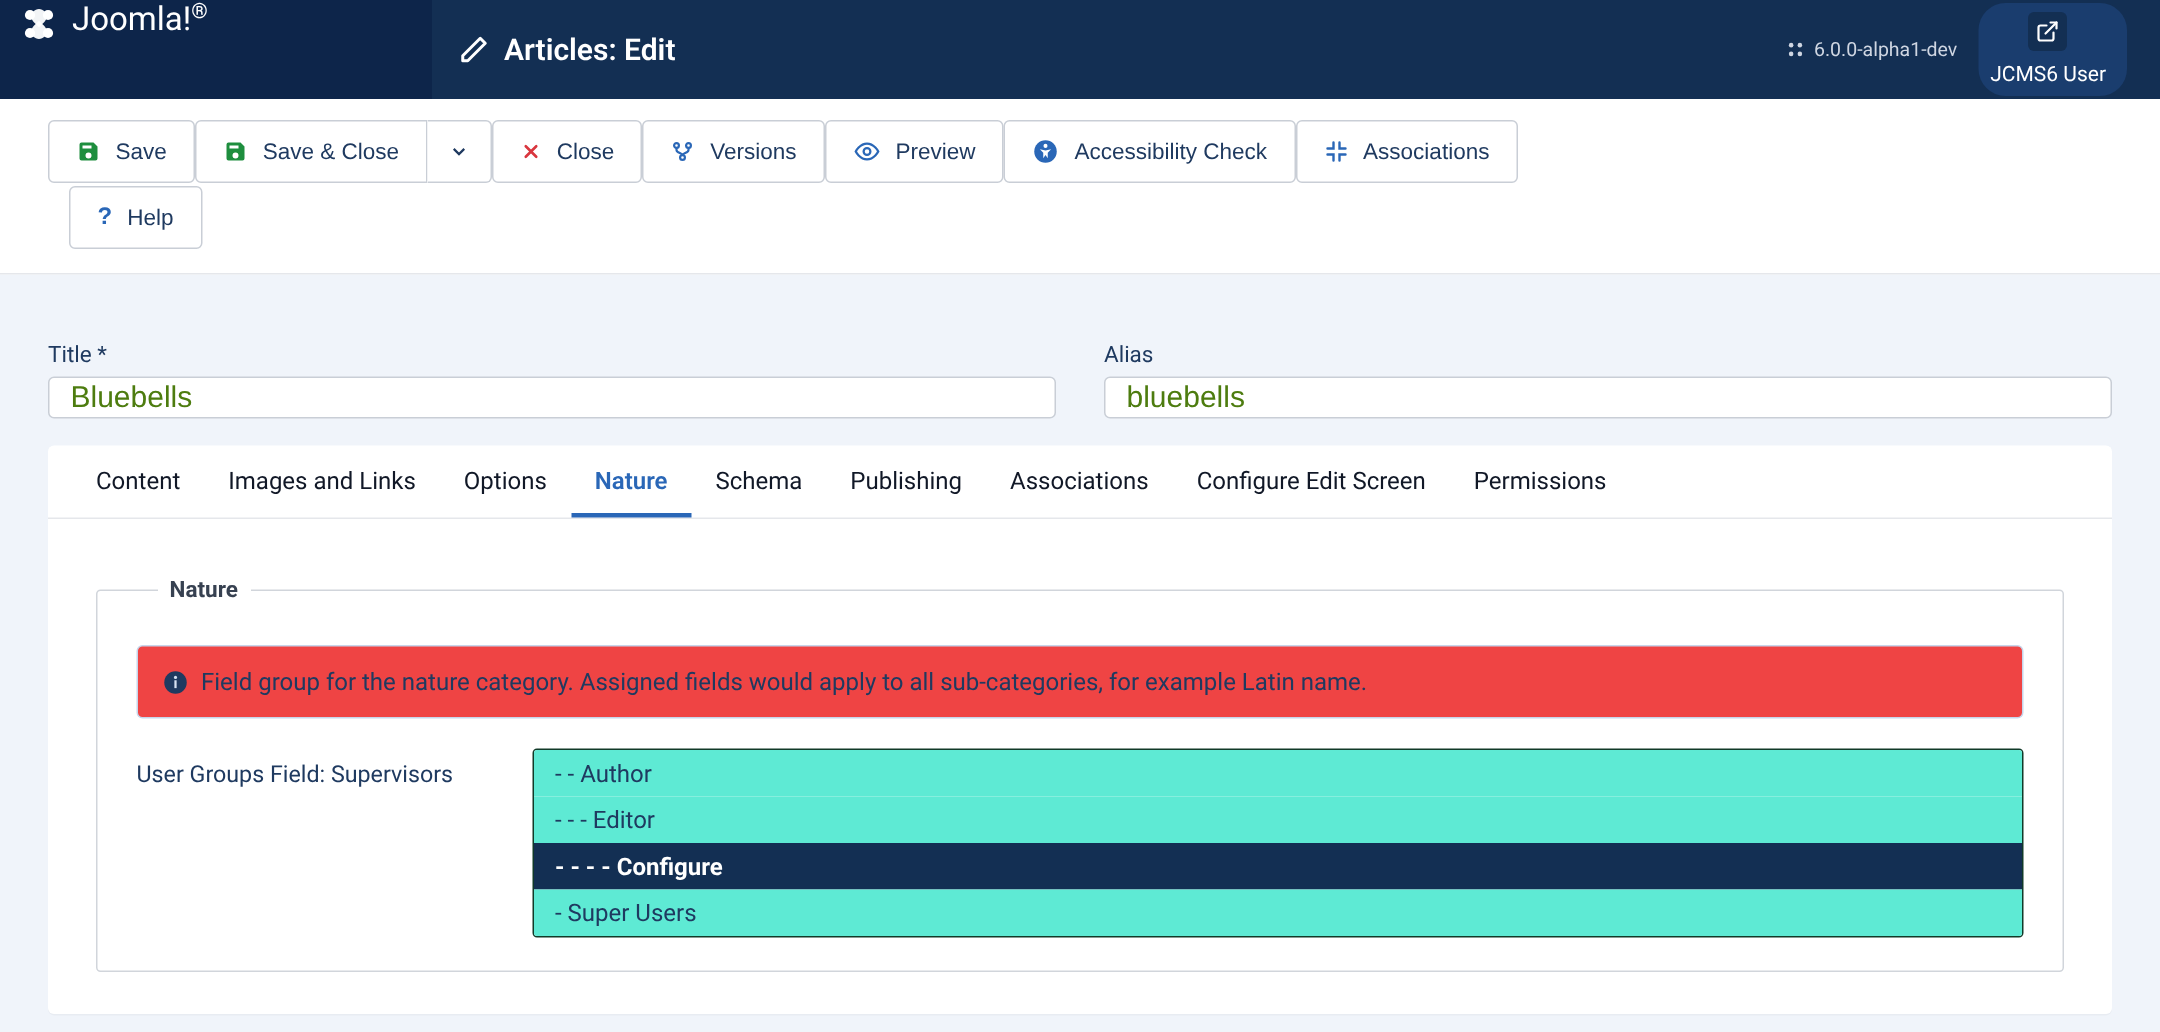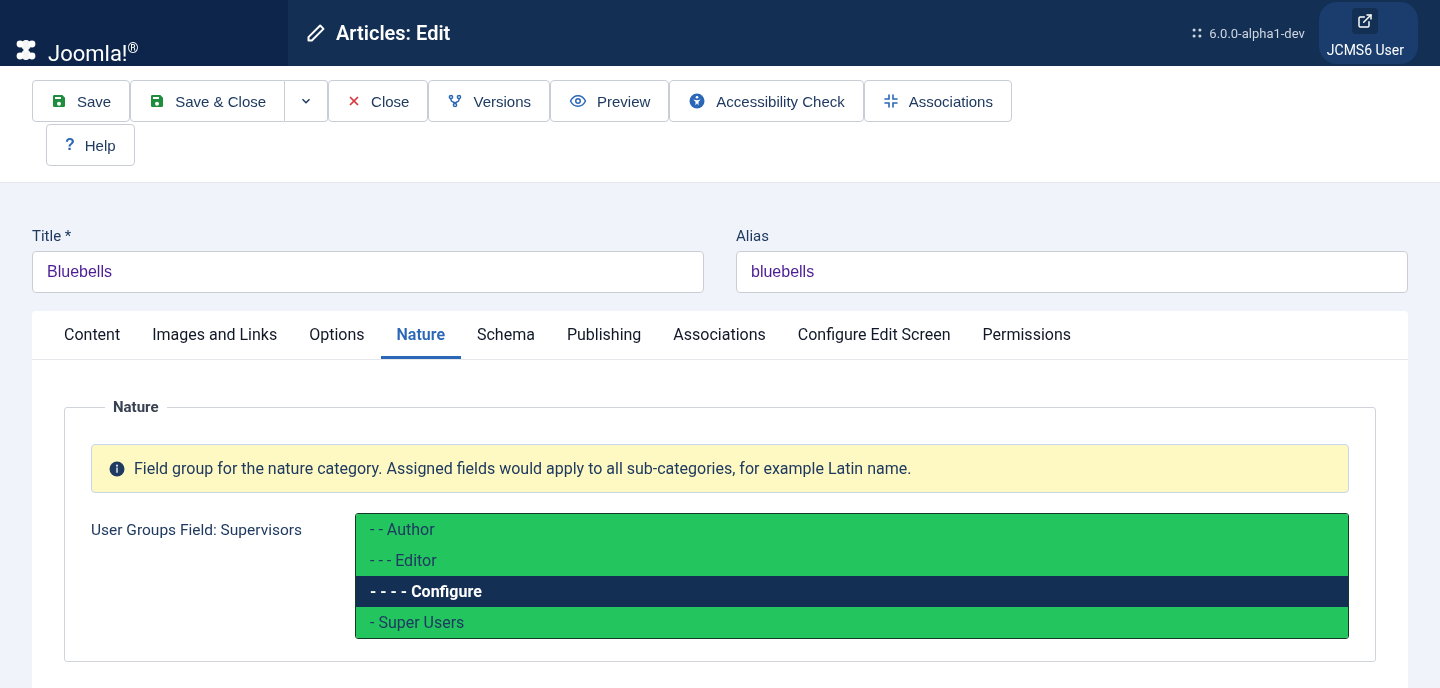--- a/index.html
+++ b/index.html
@@ -18,21 +18,21 @@
     align-items: center;
     height: 66px;
     background: #132f53;
     color: #fff;
   }
   .header-brand {
     background: #0d254a;
     height: 100%;
     width: 288px;
     display: flex;
-    align-items: flex-end;
+    align-items: flex-start;
     padding-left: 10px;
   }
   .header-title {
     display: flex;
     align-items: center;
     padding-left: 18px;
     font-size: 20px;
     font-weight: 600;
     flex: 1;
   }
@@ -116,26 +116,26 @@
     display: flex;
     gap: 32px;
     padding: 44px 32px 18px 32px;
   }
   .field { display:flex; flex-direction: column; gap:6px; }
   .field label {
     color: #1f3a60;
     font-size: 15px;
   }
   .field input[type=text] {
-    height: 42px;
+    height: 28px;
     border: 1px solid #c9ced6;
     border-radius: 4px;
     padding: 0 14px;
-    font-size: 16px;
-    color: #4c1d95;
+    font-size: 20px;
+    color: #4d7c0f;
     background: #fff;
   }
   .field-title { flex: 1; }
   .field-alias { flex: 1; }
 
   
   .card {
     margin: 0 32px 32px 32px;
     background: #fff;
     border-radius: 4px;
@@ -171,21 +171,21 @@
   }
   fieldset.group > legend {
     padding: 0 8px;
     font-weight: 700;
     font-size: 15px;
     color: #374151;
     margin-left: 14px;
   }
 
   .info-banner {
-    background: #fef9c3;
+    background: #ef4444;
     border: 1px solid #c7d6eb;
     color: #1f3a60;
     border-radius: 4px;
     padding: 14px 16px;
     font-size: 16px;
     display: flex;
     align-items: center;
     gap: 8px;
     margin-bottom: 20px;
   }
@@ -205,21 +205,21 @@
     flex: 1;
     border: 1px solid #113a29;
     border-radius: 3px;
     overflow: hidden;
   }
   .selectlist .opt {
     padding: 6px 14px;
     font-size: 16px;
     color: #1f3a60;
     cursor: pointer;
-    background: #22c55e;
+    background: #5eead4;
   }
   .selectlist .opt.selected {
     background: #132f53;
     color: #fff;
     font-weight: 700;
   }
 
   
   svg { display:block; }
 </style>

